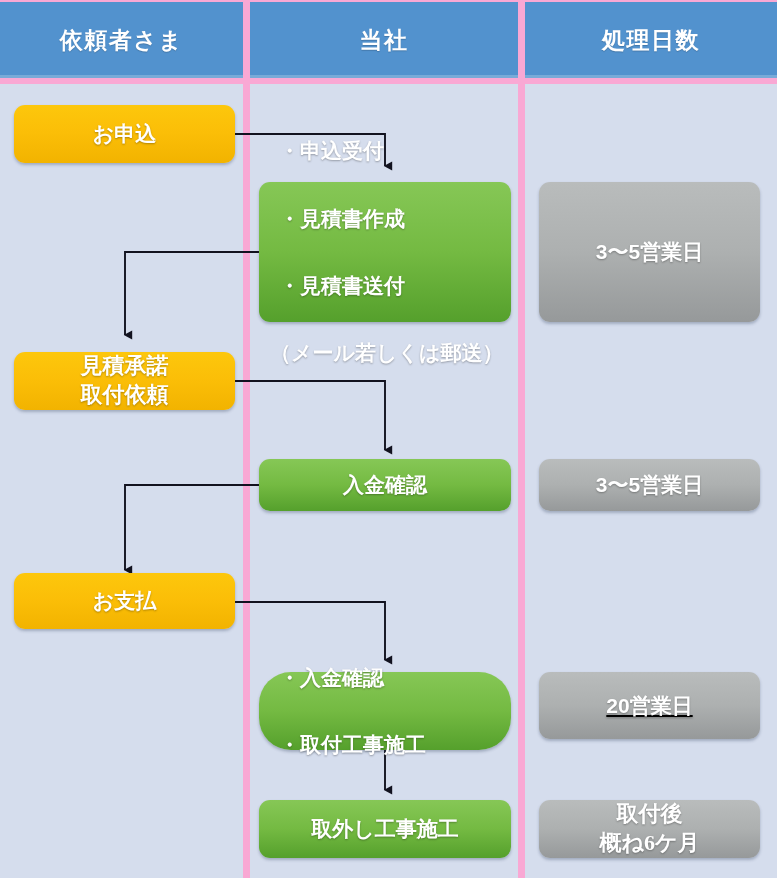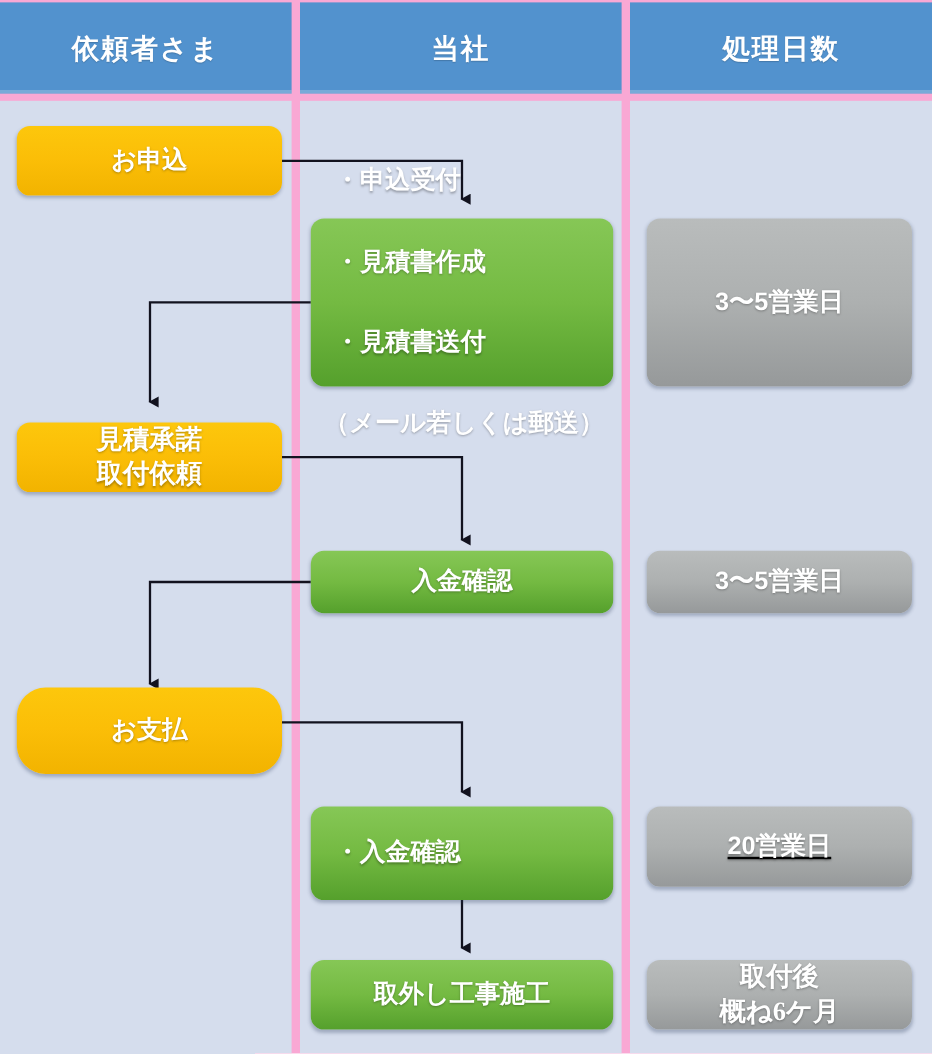--- a/index.html
+++ b/index.html
@@ -168,37 +168,38 @@
 
   <div class="node client" style="left:14px; top:105px; width:221px; height:58px;">
     <span class="node-line fs-21 t-center">お申込</span>
   </div>
 
   <div class="node client" style="left:14px; top:352px; width:221px; height:58px;">
     <span class="node-line fs-20 t-center">見積承諾</span>
     <span class="node-line fs-20 t-center">取付依頼</span>
   </div>
 
-  <div class="node client" style="left:14px; top:573px; width:221px; height:72px;border-radius:24px;">
+  <div class="node client" style="left:14px; top:573px; width:221px; height:56px;">
     <span class="node-line fs-21 t-center">お支払</span>
   </div>
 
   <div class="node company align-left" style="left:259px; top:182px; width:252px; height:140px;">
     <span class="node-line fs-21 t-left">・申込受付</span>
     <span class="node-line fs-21 t-left">・見積書作成</span>
     <span class="node-line fs-21 t-left">・見積書送付</span>
     <span class="node-line fs-21 t-left" style="margin-left:-9px;">（メール若しくは郵送）</span>
   </div>
 
   <div class="node company" style="left:259px; top:459px; width:252px; height:52px;">
     <span class="node-line fs-21 t-center">入金確認</span>
   </div>
 
-  <div class="node company align-left" style="left:259px; top:672px; width:252px; height:78px;">
+  <div class="node company align-left" style="left:259px; top:672px; width:252px; height:78px;border-radius:32px;">
     <span class="node-line fs-21 t-left">・入金確認</span>
+    <span class="node-line fs-21 t-left">・取付工事施工</span>
   </div>
 
   <div class="node company" style="left:259px; top:800px; width:252px; height:58px;">
     <span class="node-line fs-21 t-center">取外し工事施工</span>
   </div>
 
   <div class="node duration" style="left:539px; top:182px; width:221px; height:140px;">
     <span class="node-line fs-21 t-center">3〜5営業日</span>
   </div>
 

